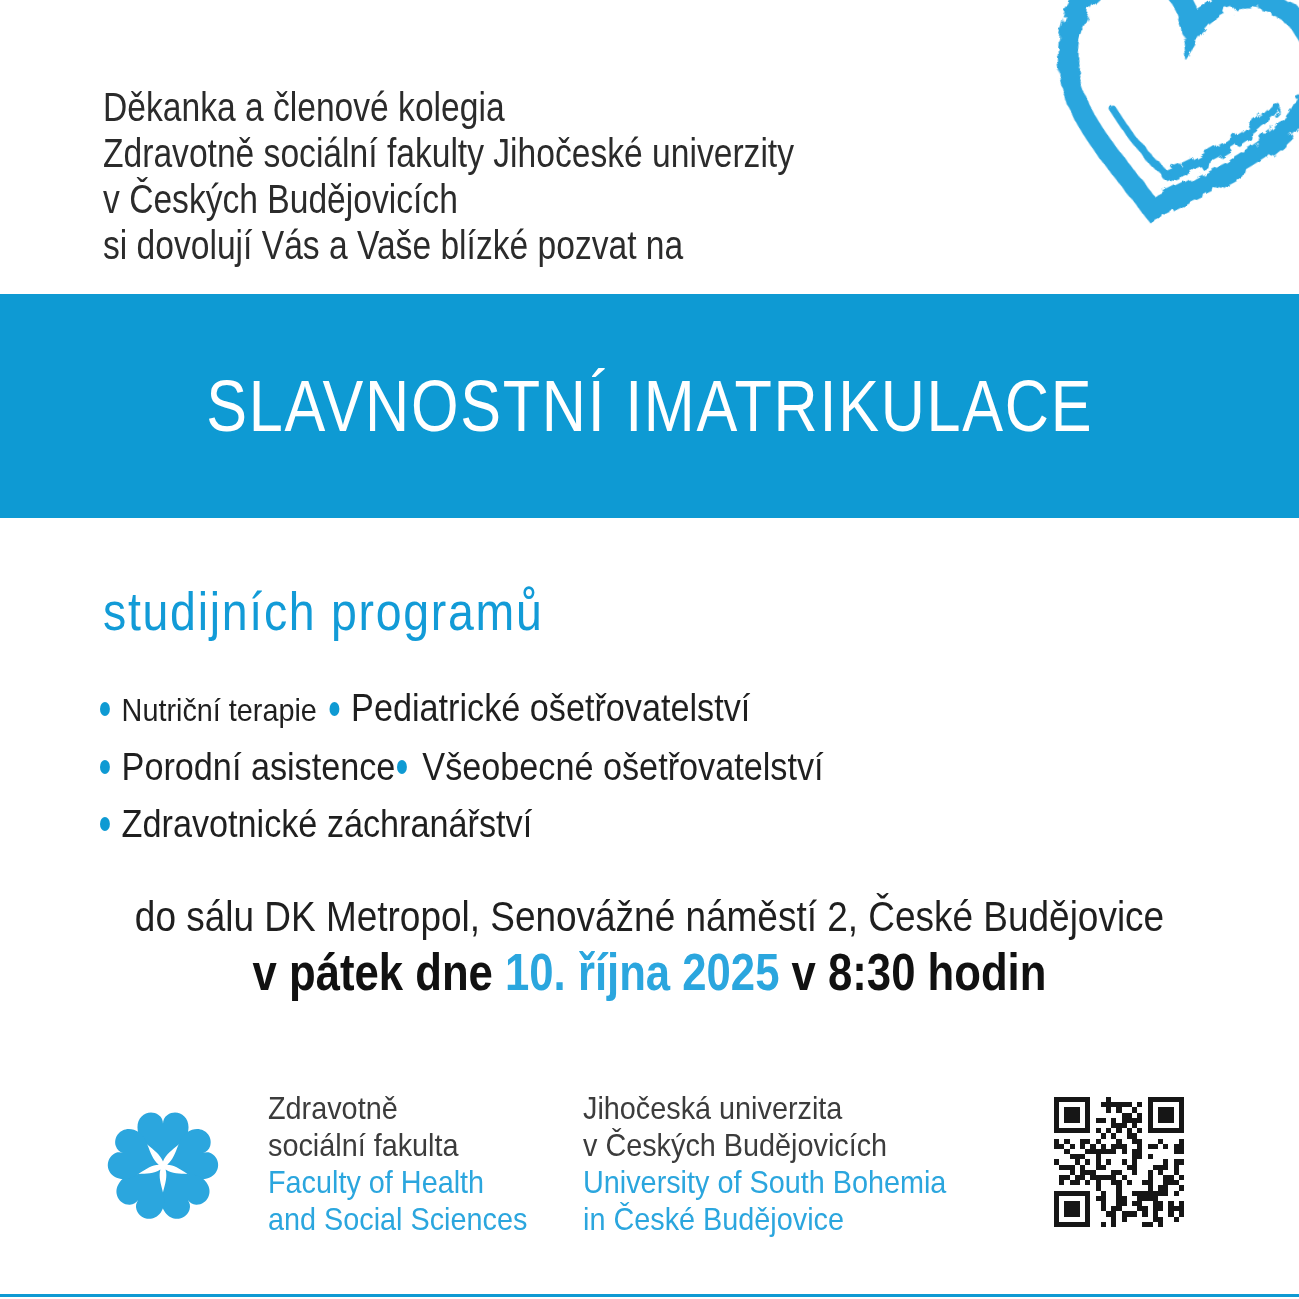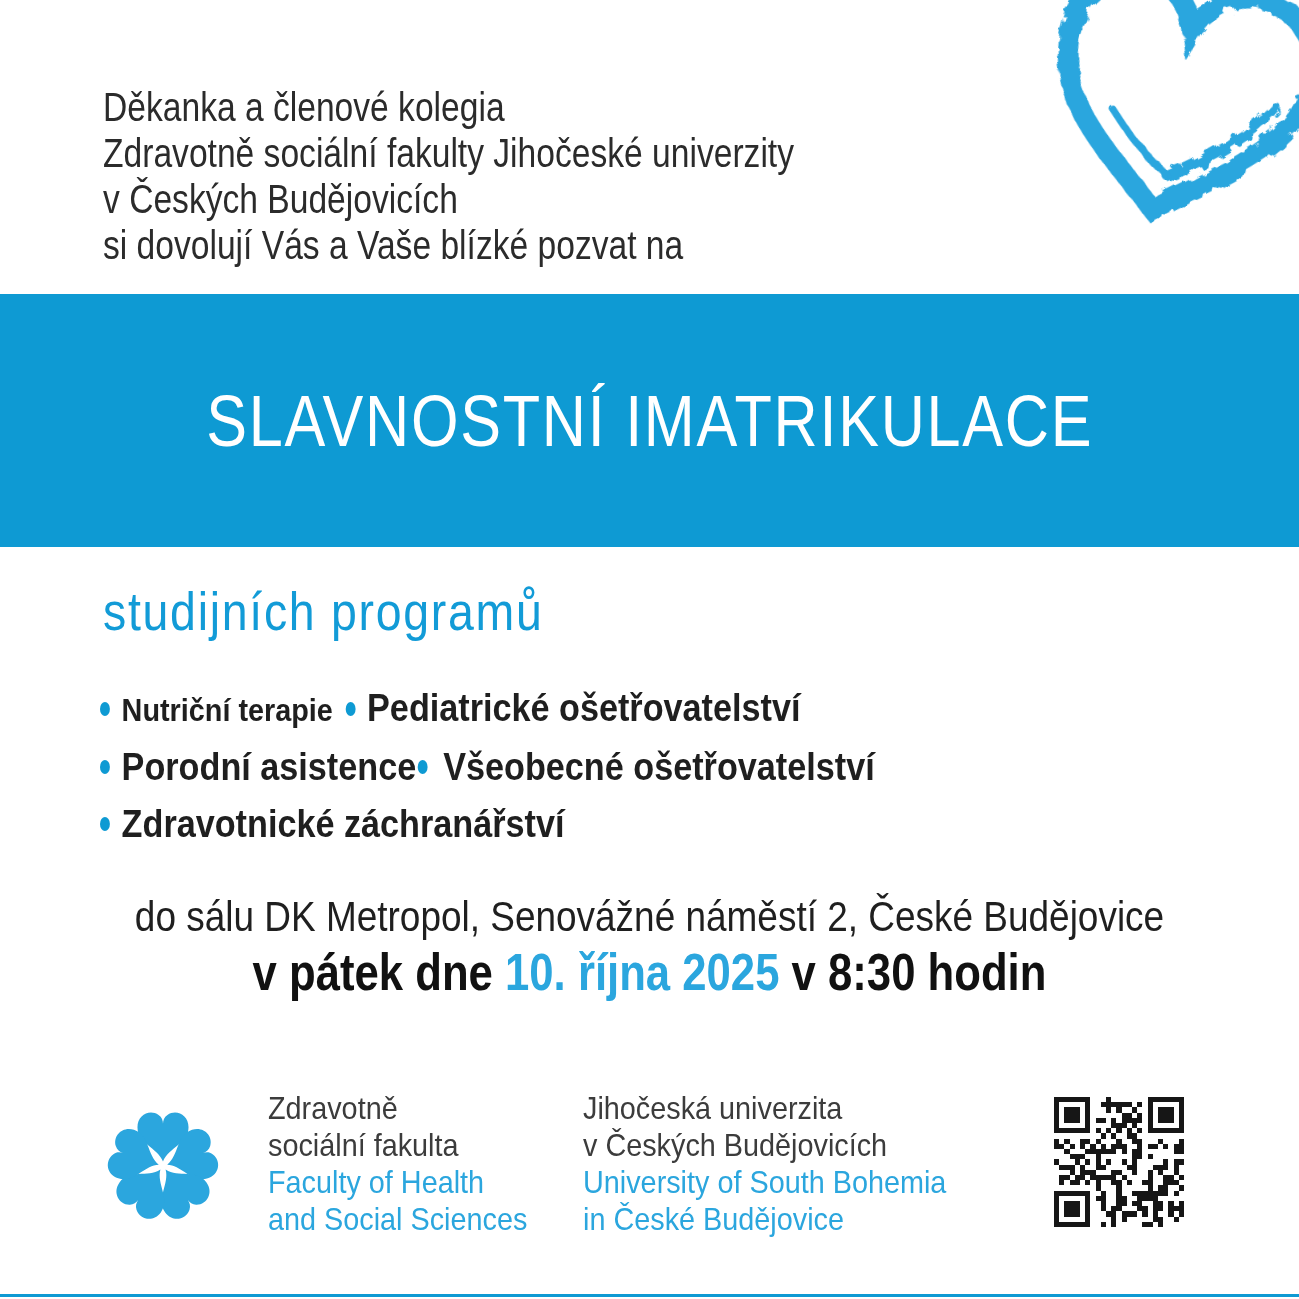--- a/index.html
+++ b/index.html
@@ -10,35 +10,35 @@
   
   .heart-sketch{position:absolute;left:1042px;top:-58px;width:286px;height:300px;pointer-events:none;}
   
   .header{
     position:absolute;left:103px;top:84px;
     font-size:40px;line-height:46px;color:#2b2b2b;
     transform:scaleX(.84);transform-origin:left top;white-space:nowrap;
   }
   
   .banner{
-    position:absolute;left:0;top:294px;width:1299px;height:253px;
+    position:absolute;left:0;top:294px;width:1299px;height:224px;
     display:flex;align-items:center;justify-content:center;
   }
   .banner-title{
     color:#ffffff;font-size:72px;letter-spacing:2px;font-weight:400;white-space:nowrap;
     transform:scaleX(.85);transform-origin:center center;
   }
   
   .subtitle{
     position:absolute;left:103px;top:580px;
     font-size:54px;letter-spacing:2px;white-space:nowrap;
     transform:scaleX(.86);transform-origin:left top;
   }
   
-  .program-list{position:absolute;left:100px;top:686px;font-weight:bold;}
+  .program-list{position:absolute;left:100px;top:686px;}
   .prog-row{
     display:flex;align-items:baseline;white-space:pre;line-height:44px;margin-bottom:13px;
     transform:scaleX(.9);transform-origin:left top;color:#1f1f1f;
   }
   .dot{
     display:inline-block;width:11px;height:14px;border-radius:50%;
     align-self:center;margin-right:13px;flex:0 0 auto;
   }
   .dot.mid1{margin-left:14px;}
   .dot.mid2{margin-left:2px;margin-right:17px;}

